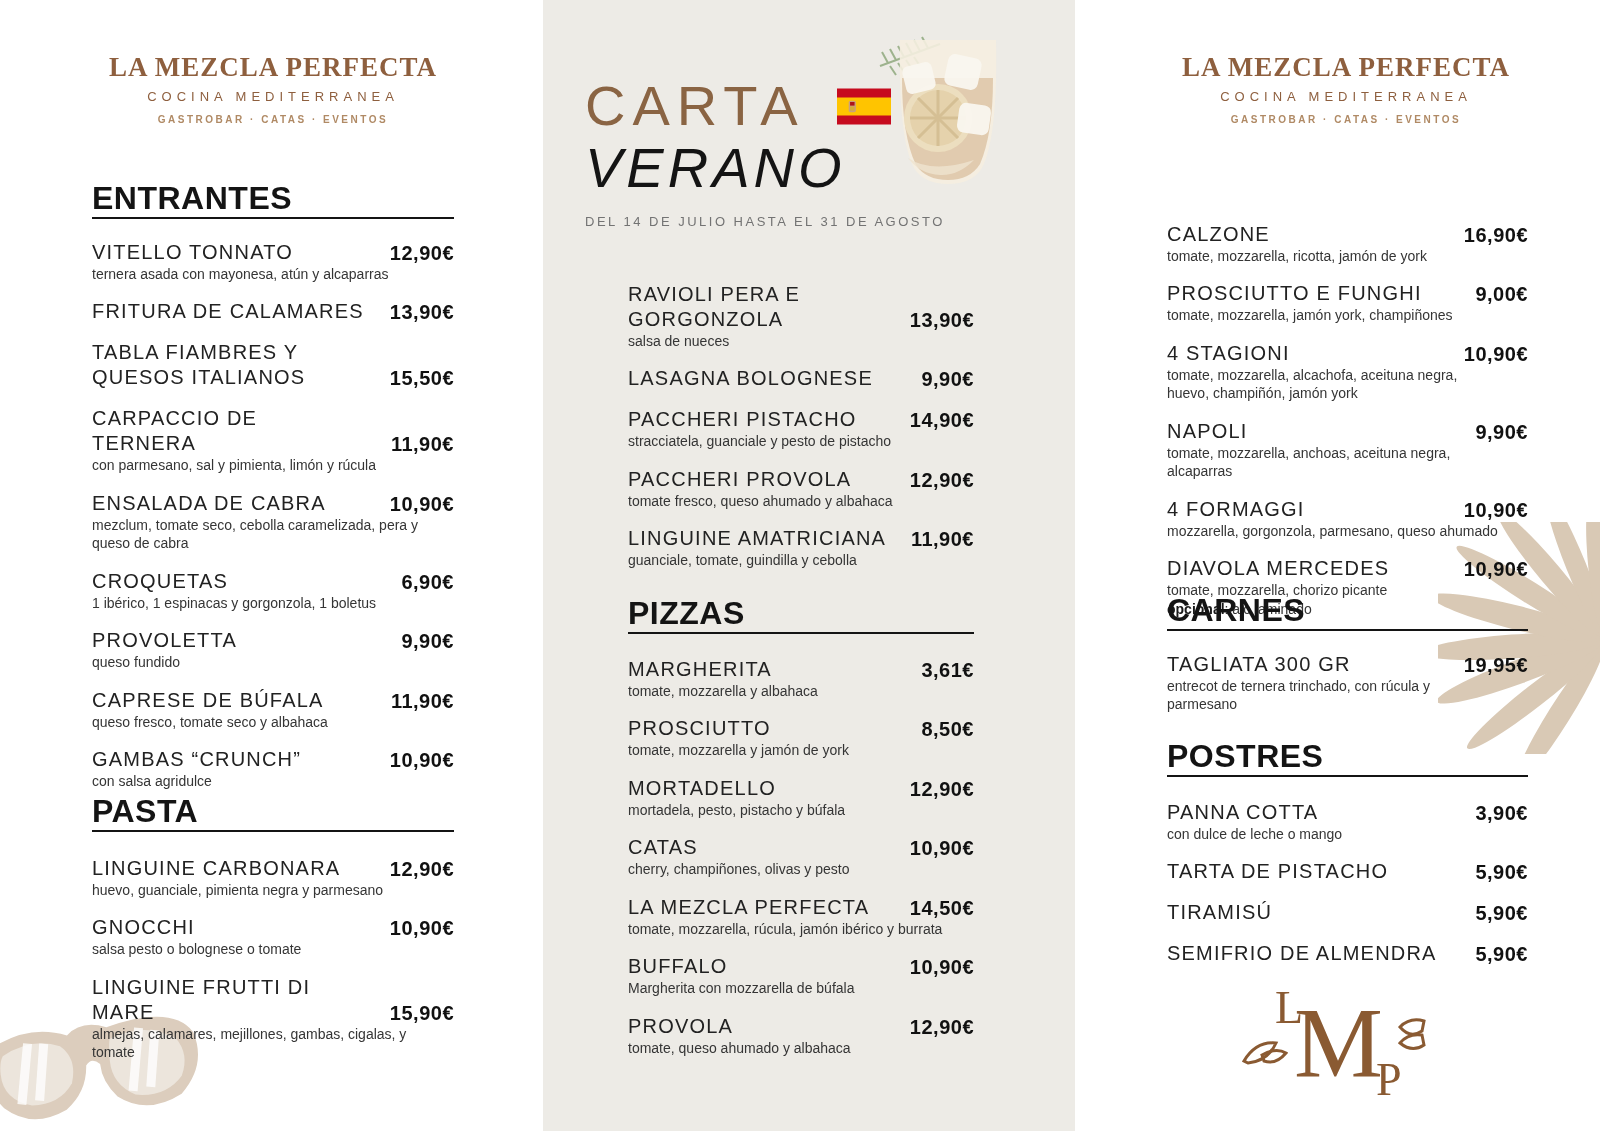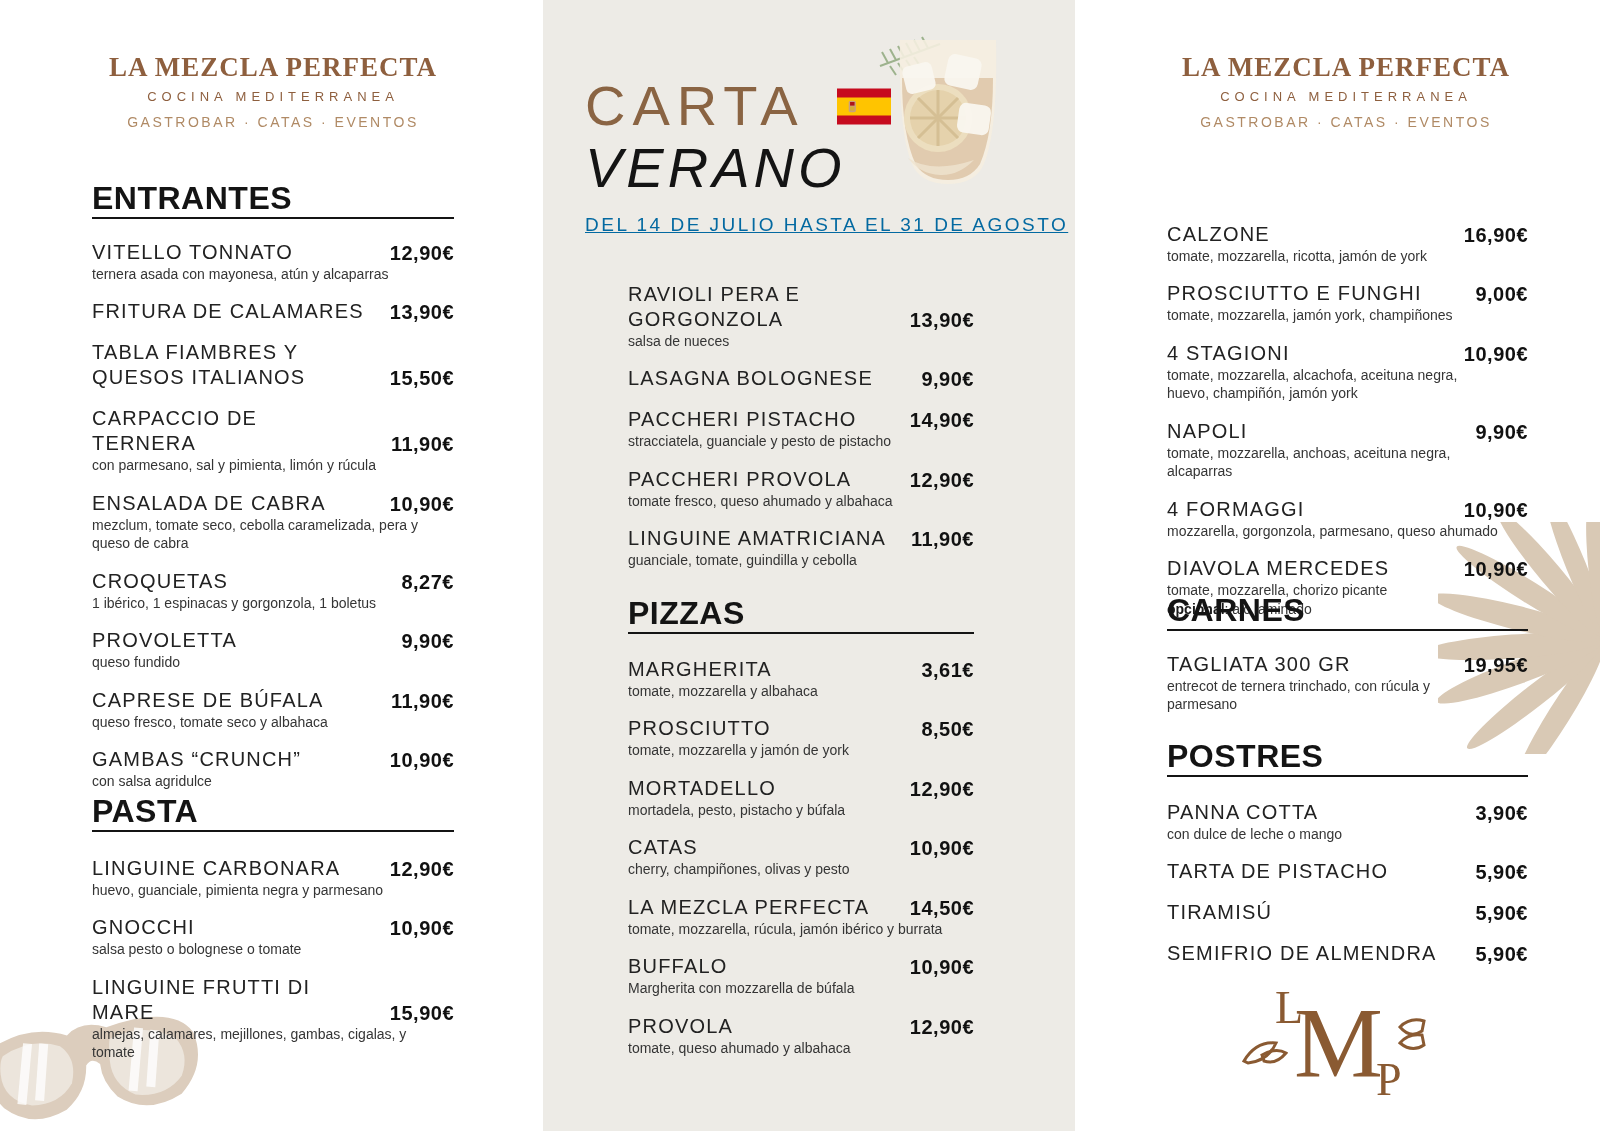--- a/index.html
+++ b/index.html
@@ -12,21 +12,21 @@
   }
   .abs{position:absolute;}
 
   
   .center-panel{left:543px;top:0;width:532px;height:1131px;background:#edebe6;}
 
   
   .brand{width:362px;text-align:center;}
   .brand-name{font-family:"Liberation Serif", serif;font-size:27px;color:#8e5f3e;letter-spacing:1px;font-weight:600;}
   .brand-tagline{font-size:13px;color:#8e5f3e;letter-spacing:5px;margin-top:6px;text-align:center;}
-  .brand-sub{font-size:14px;color:#b08a65;letter-spacing:2.5px;margin-top:10px;}
+  .brand-sub{font-size:10px;color:#b08a65;letter-spacing:2.5px;margin-top:10px;font-weight:bold;}
 
   
   .section-header{
     font-size:32px;font-weight:800;color:#141414;letter-spacing:0.5px;
     border-bottom:2.5px solid #141414;width:100%;
   }
   .w-left{width:362px;}
   .w-center{width:346px;}
   .w-right{width:361px;}
 
@@ -35,21 +35,21 @@
   .item-row{display:flex;justify-content:space-between;align-items:flex-end;}
   .item-name{font-size:20px;color:#222;letter-spacing:1.2px;line-height:1.25;max-width:76%;}
   .item-price{font-size:20px;font-weight:700;color:#111;letter-spacing:0.5px;white-space:nowrap;}
   .item-desc{font-size:14px;color:#353535;line-height:1.32;max-width:92%;}
   .item-desc b{color:#1a1a1a;}
 
   
   .carta-line{display:flex;align-items:center;gap:32px;}
   .carta-word{font-size:56px;color:#8a6443;letter-spacing:7px;font-weight:400;line-height:1;}
   .verano-word{font-size:56px;color:#141414;letter-spacing:4px;font-weight:400;line-height:1;margin-top:6px;font-style:italic;}
-  .menu-subtitle{font-size:19px;color:#0369a1;letter-spacing:2.5px;margin-top:18px;text-decoration:underline;}
+  .menu-subtitle{font-size:13px;color:#737373;letter-spacing:2.5px;margin-top:18px;}
   .flag{width:54px;height:37px;display:block;}
 
   
   .monogram{width:180px;height:130px;}
   .mono-letter{position:absolute;font-family:"Liberation Serif", serif;color:#8a5a32;line-height:1;}
   .mono-l{font-size:46px;left:25px;top:0;}
   .mono-m{font-size:100px;left:44px;top:8px;}
   .mono-p{font-size:46px;left:126px;top:72px;}
 </style>
 </head>
@@ -169,21 +169,21 @@
     <div class="menu-item">
       <div class="item-row">
         <div class="item-name">ENSALADA DE CABRA</div>
         <div class="item-price">10,90€</div>
       </div>
       <div class="item-desc">mezclum, tomate seco, cebolla caramelizada, pera y queso de cabra</div>
     </div>
     <div class="menu-item">
       <div class="item-row">
         <div class="item-name">CROQUETAS</div>
-        <div class="item-price">8,27€</div>
+        <div class="item-price">6,90€</div>
       </div>
       <div class="item-desc">1 ibérico, 1 espinacas y gorgonzola, 1 boletus</div>
     </div>
     <div class="menu-item">
       <div class="item-row">
         <div class="item-name">PROVOLETTA</div>
         <div class="item-price">9,90€</div>
       </div>
       <div class="item-desc">queso fundido</div>
     </div>

